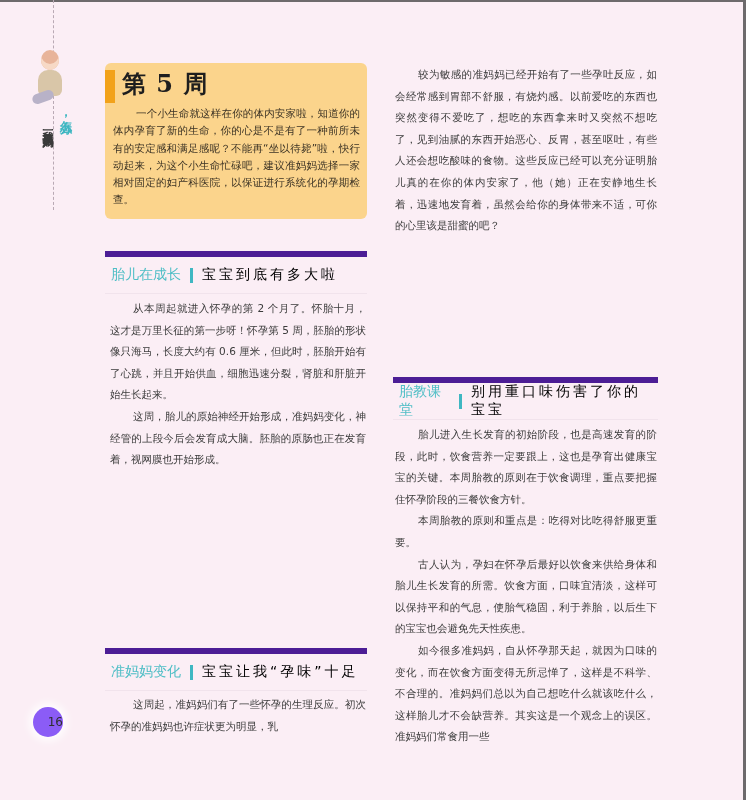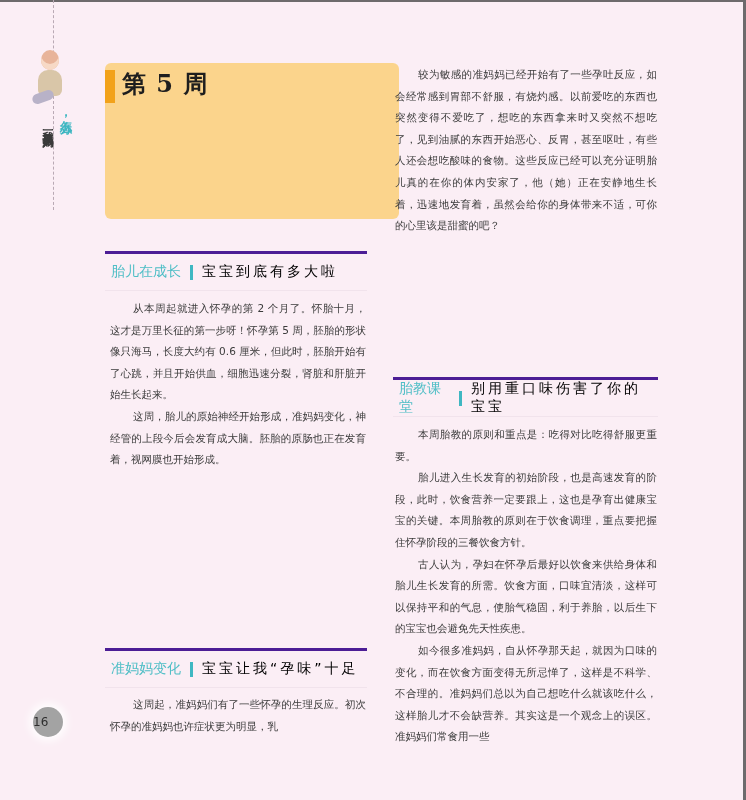--- a/index.html
+++ b/index.html
@@ -49,21 +49,21 @@
     letter-spacing: 1px;
   }
   .side-tag-dark {
     position: absolute; left: 40px; top: 122px; width: 14px;
     writing-mode: vertical-rl;
     font-size: 11px; font-weight: bold; color: #3a3a3a;
     letter-spacing: 1px;
   }
   
   .week-box {
-    position: absolute; left: 105px; top: 63px; width: 294px; height: 156px;
+    position: absolute; left: 105px; top: 63px; width: 262px; height: 156px;
     background: #fbd48c;
     border-radius: 6px;
   }
   .week-accent {
     position: absolute; left: 0; top: 7px; width: 10px; height: 33px;
     background: #f2a21a;
   }
   .week-title {
     position: absolute; left: 17px; top: 5px;
     font-family: "DejaVu Serif", serif;
@@ -73,21 +73,21 @@
   .week-text {
     position: absolute; left: 8px; top: 42px; width: 247px;
     font-size: 10.5px; line-height: 17.3px; color: #3b3224;
     text-indent: 2.2em;
     text-align: justify;
   }
   
   .section-header {
     position: absolute;
     height: 36px;
-    border-top: 3px solid #4c1d95;
+    border-top: 6px solid #4c1d95;
     border-bottom: 1px solid #f1e3ec;
     display: flex; align-items: center;
   }
   .section-header .h-main {
     font-size: 14px; color: #4fbec6; font-weight: normal; margin-left: 6px;
   }
   .section-header .h-bar {
     display: inline-block; width: 3px; height: 15px; background: #3fb7c2;
     margin: 0 9px 0 9px;
   }
@@ -96,23 +96,23 @@
   }
   .para {
     position: absolute;
     font-size: 10.5px; line-height: 21.6px; color: #3b3b3b;
     text-align: justify;
   }
   .para p { margin: 0; text-indent: 2.2em; }
   .para p.cont { text-indent: 0; }
   .page-number {
     position: absolute; left: 33px; top: 707px; width: 30px; height: 30px;
-    border-radius: 50%; background: #a3a3a3;
+    border-radius: 50%; background: #8b5cf6;
     box-shadow: 0 0 8px 4px rgba(255,255,255,0.9);
-    display: flex; align-items: center; justify-content: flex-start;
+    display: flex; align-items: center; justify-content: flex-end;
     font-size: 12px; color: #2e2e2e;
   }
 </style>
 </head>
 <body>
 
 <div class="top-border"></div>
 <div class="right-border"></div>
 
 <div class="side-string"></div>
@@ -120,20 +120,21 @@
   <div class="head"></div>
   <div class="body-part"></div>
   <div class="legs"></div>
 </div>
 <div class="side-tag-teal">怎么办，</div>
 <div class="side-tag-dark">我第一次做妈妈</div>
 
 <div class="week-box">
   <div class="week-accent"></div>
   <div class="week-title">第 5 周</div>
+  <div class="week-text">一个小生命就这样在你的体内安家啦，知道你的体内孕育了新的生命，你的心是不是有了一种前所未有的安定感和满足感呢？不能再“坐以待毙”啦，快行动起来，为这个小生命忙碌吧，建议准妈妈选择一家相对固定的妇产科医院，以保证进行系统化的孕期检查。</div>
 </div>
 
 <div class="section-header" style="left:105px; top:251px; width:262px;">
   <span class="h-main">胎儿在成长</span>
   <span class="h-bar"></span>
   <span class="h-sub">宝宝到底有多大啦</span>
 </div>
 <div class="para" style="left:110px; top:298px; width:256px;">
   <p>从本周起就进入怀孕的第 2 个月了。怀胎十月，这才是万里长征的第一步呀！怀孕第 5 周，胚胎的形状像只海马，长度大约有 0.6 厘米，但此时，胚胎开始有了心跳，并且开始供血，细胞迅速分裂，肾脏和肝脏开始生长起来。</p>
   <p>这周，胎儿的原始神经开始形成，准妈妈变化，神经管的上段今后会发育成大脑。胚胎的原肠也正在发育着，视网膜也开始形成。</p>
@@ -151,21 +152,21 @@
 <div class="para" style="left:395px; top:64px; width:262px;">
   <p>较为敏感的准妈妈已经开始有了一些孕吐反应，如会经常感到胃部不舒服，有烧灼感。以前爱吃的东西也突然变得不爱吃了，想吃的东西拿来时又突然不想吃了，见到油腻的东西开始恶心、反胃，甚至呕吐，有些人还会想吃酸味的食物。这些反应已经可以充分证明胎儿真的在你的体内安家了，他（她）正在安静地生长着，迅速地发育着，虽然会给你的身体带来不适，可你的心里该是甜蜜的吧？</p>
 </div>
 
 <div class="section-header" style="left:393px; top:377px; width:265px;">
   <span class="h-main">胎教课堂</span>
   <span class="h-bar"></span>
   <span class="h-sub">别用重口味伤害了你的宝宝</span>
 </div>
 <div class="para" style="left:395px; top:424px; width:262px;">
+  <p>胎儿进入生长发育的初始阶段，也是高速发育的阶段，此时，饮食营养一定要跟上，这也是孕育出健康宝宝的关键。本周胎教的原则在于饮食调理，重点要把握住怀孕阶段的三餐饮食方针。</p>
   <p>本周胎教的原则和重点是：吃得对比吃得舒服更重要。</p>
-  <p>胎儿进入生长发育的初始阶段，也是高速发育的阶段，此时，饮食营养一定要跟上，这也是孕育出健康宝宝的关键。本周胎教的原则在于饮食调理，重点要把握住怀孕阶段的三餐饮食方针。</p>
   <p>古人认为，孕妇在怀孕后最好以饮食来供给身体和胎儿生长发育的所需。饮食方面，口味宜清淡，这样可以保持平和的气息，使胎气稳固，利于养胎，以后生下的宝宝也会避免先天性疾患。</p>
   <p>如今很多准妈妈，自从怀孕那天起，就因为口味的变化，而在饮食方面变得无所忌惮了，这样是不科学、不合理的。准妈妈们总以为自己想吃什么就该吃什么，这样胎儿才不会缺营养。其实这是一个观念上的误区。准妈妈们常食用一些</p>
 </div>
 
 <div class="page-number">
   <span>16</span>
 </div>
 
 </body></html>

